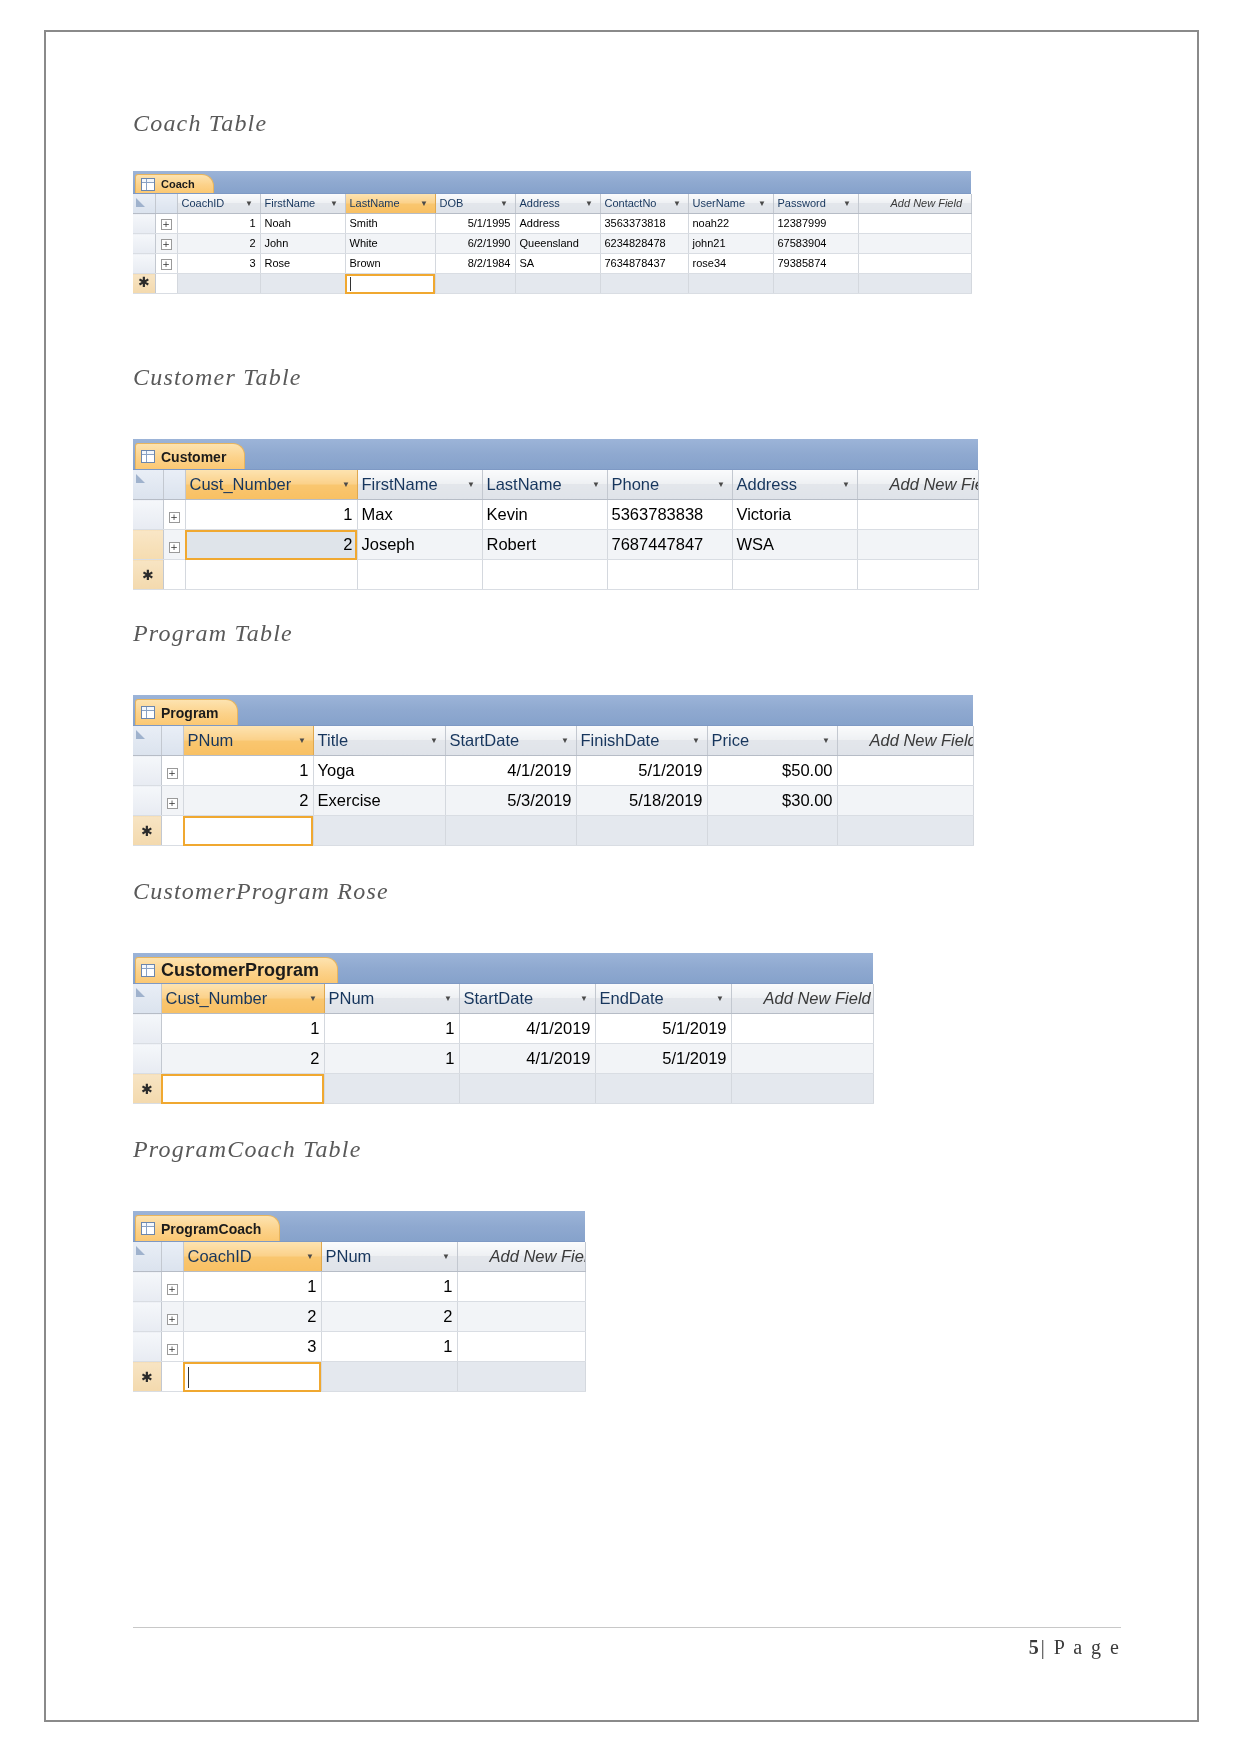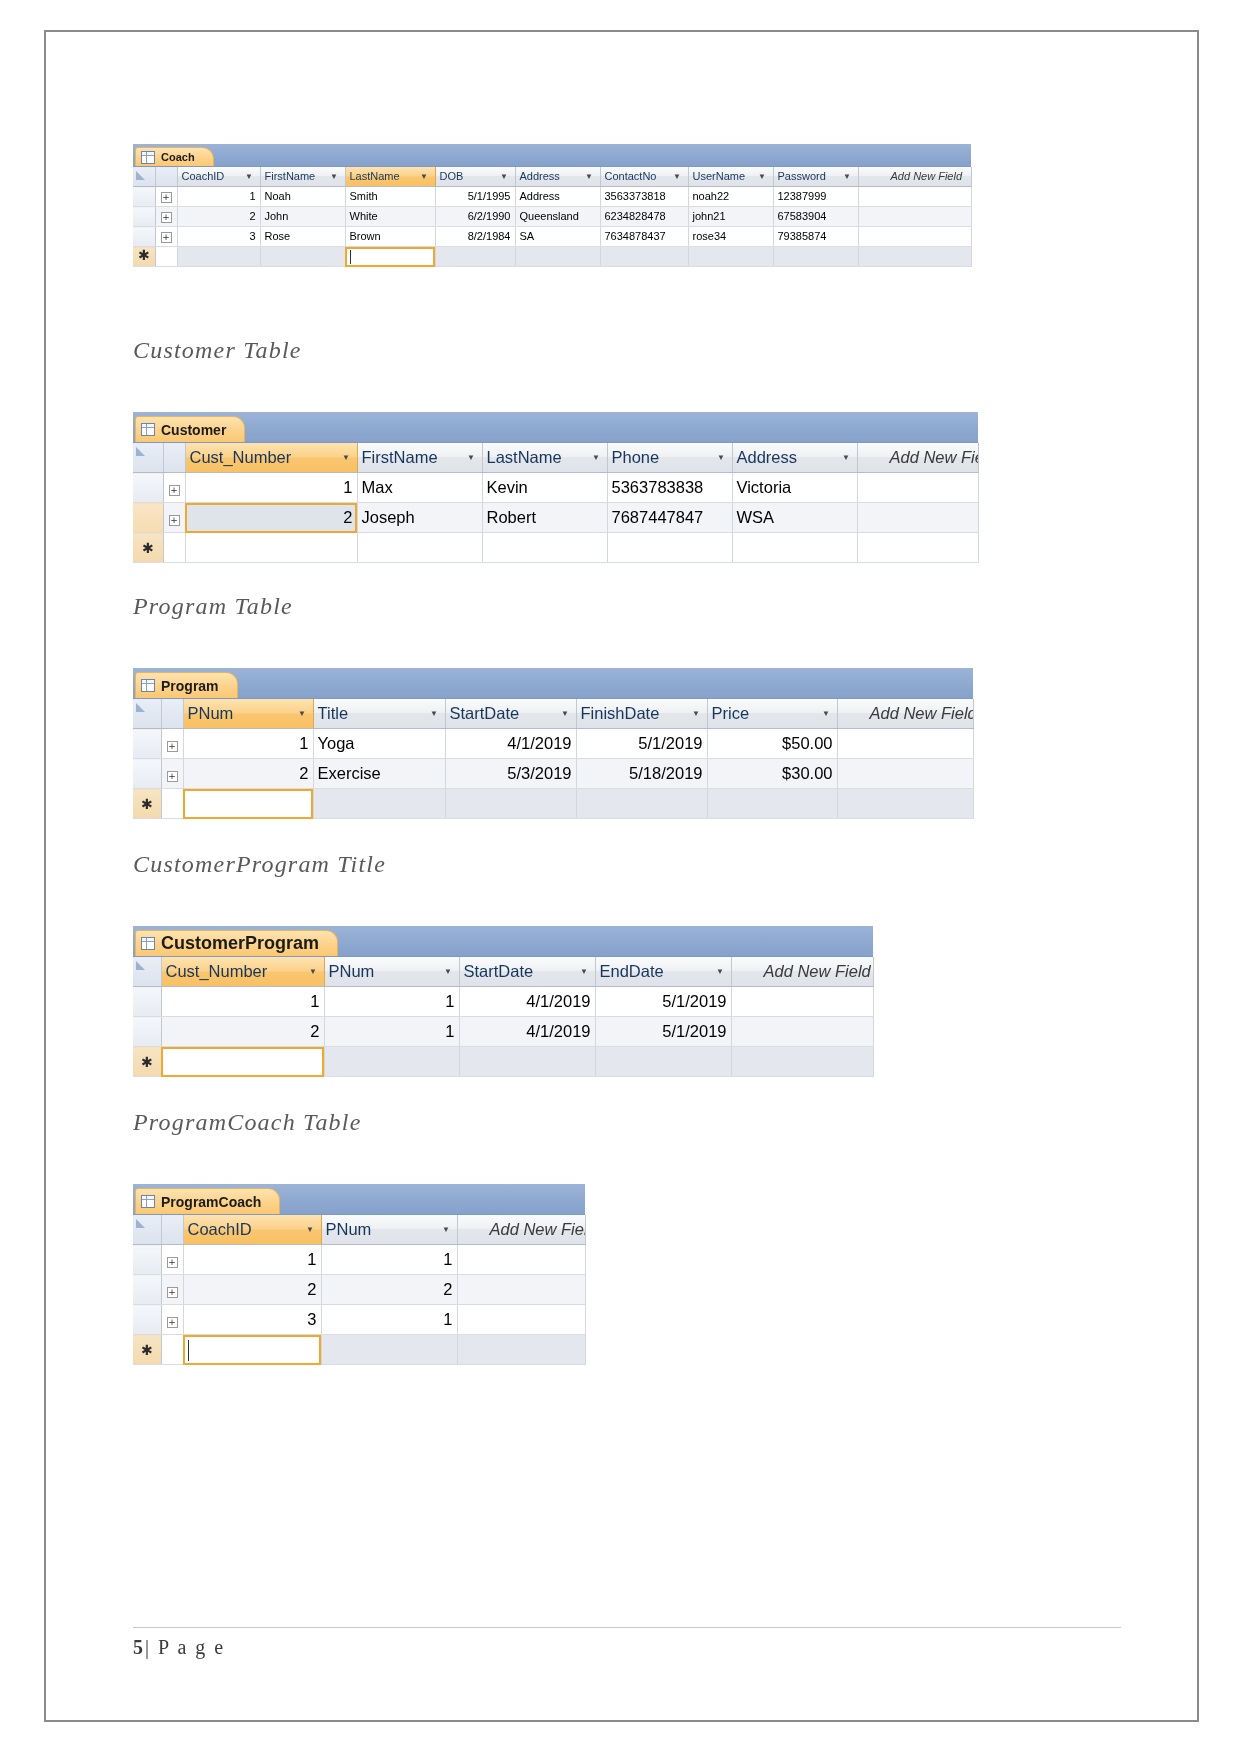--- a/index.html
+++ b/index.html
@@ -235,20 +235,21 @@
   .ds.small .ds-tab { height: 19px; }
   .ds.small .ds-tab-label { font-size: 11px; }
 
   .ds.big table.grid th, .ds.big table.grid td { font-size: 16.5px; height: 29px; line-height: 29px; }
 
   .footer {
     position: absolute;
     left: 133px;
     right: 120px;
     bottom: 95px;
+    text-align: right;
   }
   .footer-rule {
     border-top: 1px solid #c8c8c8;
     margin-bottom: 8px;
   }
   .footer-text {
     font-family: "Liberation Serif", serif;
     font-size: 20px;
     color: #3b3b3b;
     letter-spacing: 2px;
@@ -257,20 +258,21 @@
   .gap-1 { height: 44px; }
 </style>
 </head>
 <body>
 
 <div class="page">
   <div class="page-border"></div>
 
   <div class="content">
 
+    <div class="caption">Coach Table</div>
     <div style="height:34px"></div>
 
     <div class="ds small" style="width:838px">
       <div class="ds-tabbar">
         <div class="ds-tab">
           <span class="tbl-icon"></span>
           <span class="ds-tab-label">Coach</span>
         </div>
       </div>
       <table class="grid">
@@ -591,21 +593,21 @@
             <td></td>
             <td></td>
             <td></td>
           </tr>
         </tbody>
       </table>
     </div>
 
     <div style="height:32px"></div>
 
-    <div class="caption">CustomerProgram Title</div>
+    <div class="caption">CustomerProgram Rose</div>
     <div style="height:48px"></div>
 
     <div class="ds big" style="width:740px">
       <div class="ds-tabbar" style="height:30px">
         <div class="ds-tab" style="height:26px">
           <span class="tbl-icon"></span>
           <span class="ds-tab-label" style="font-size:18px">CustomerProgram</span>
         </div>
       </div>
       <table class="grid">

